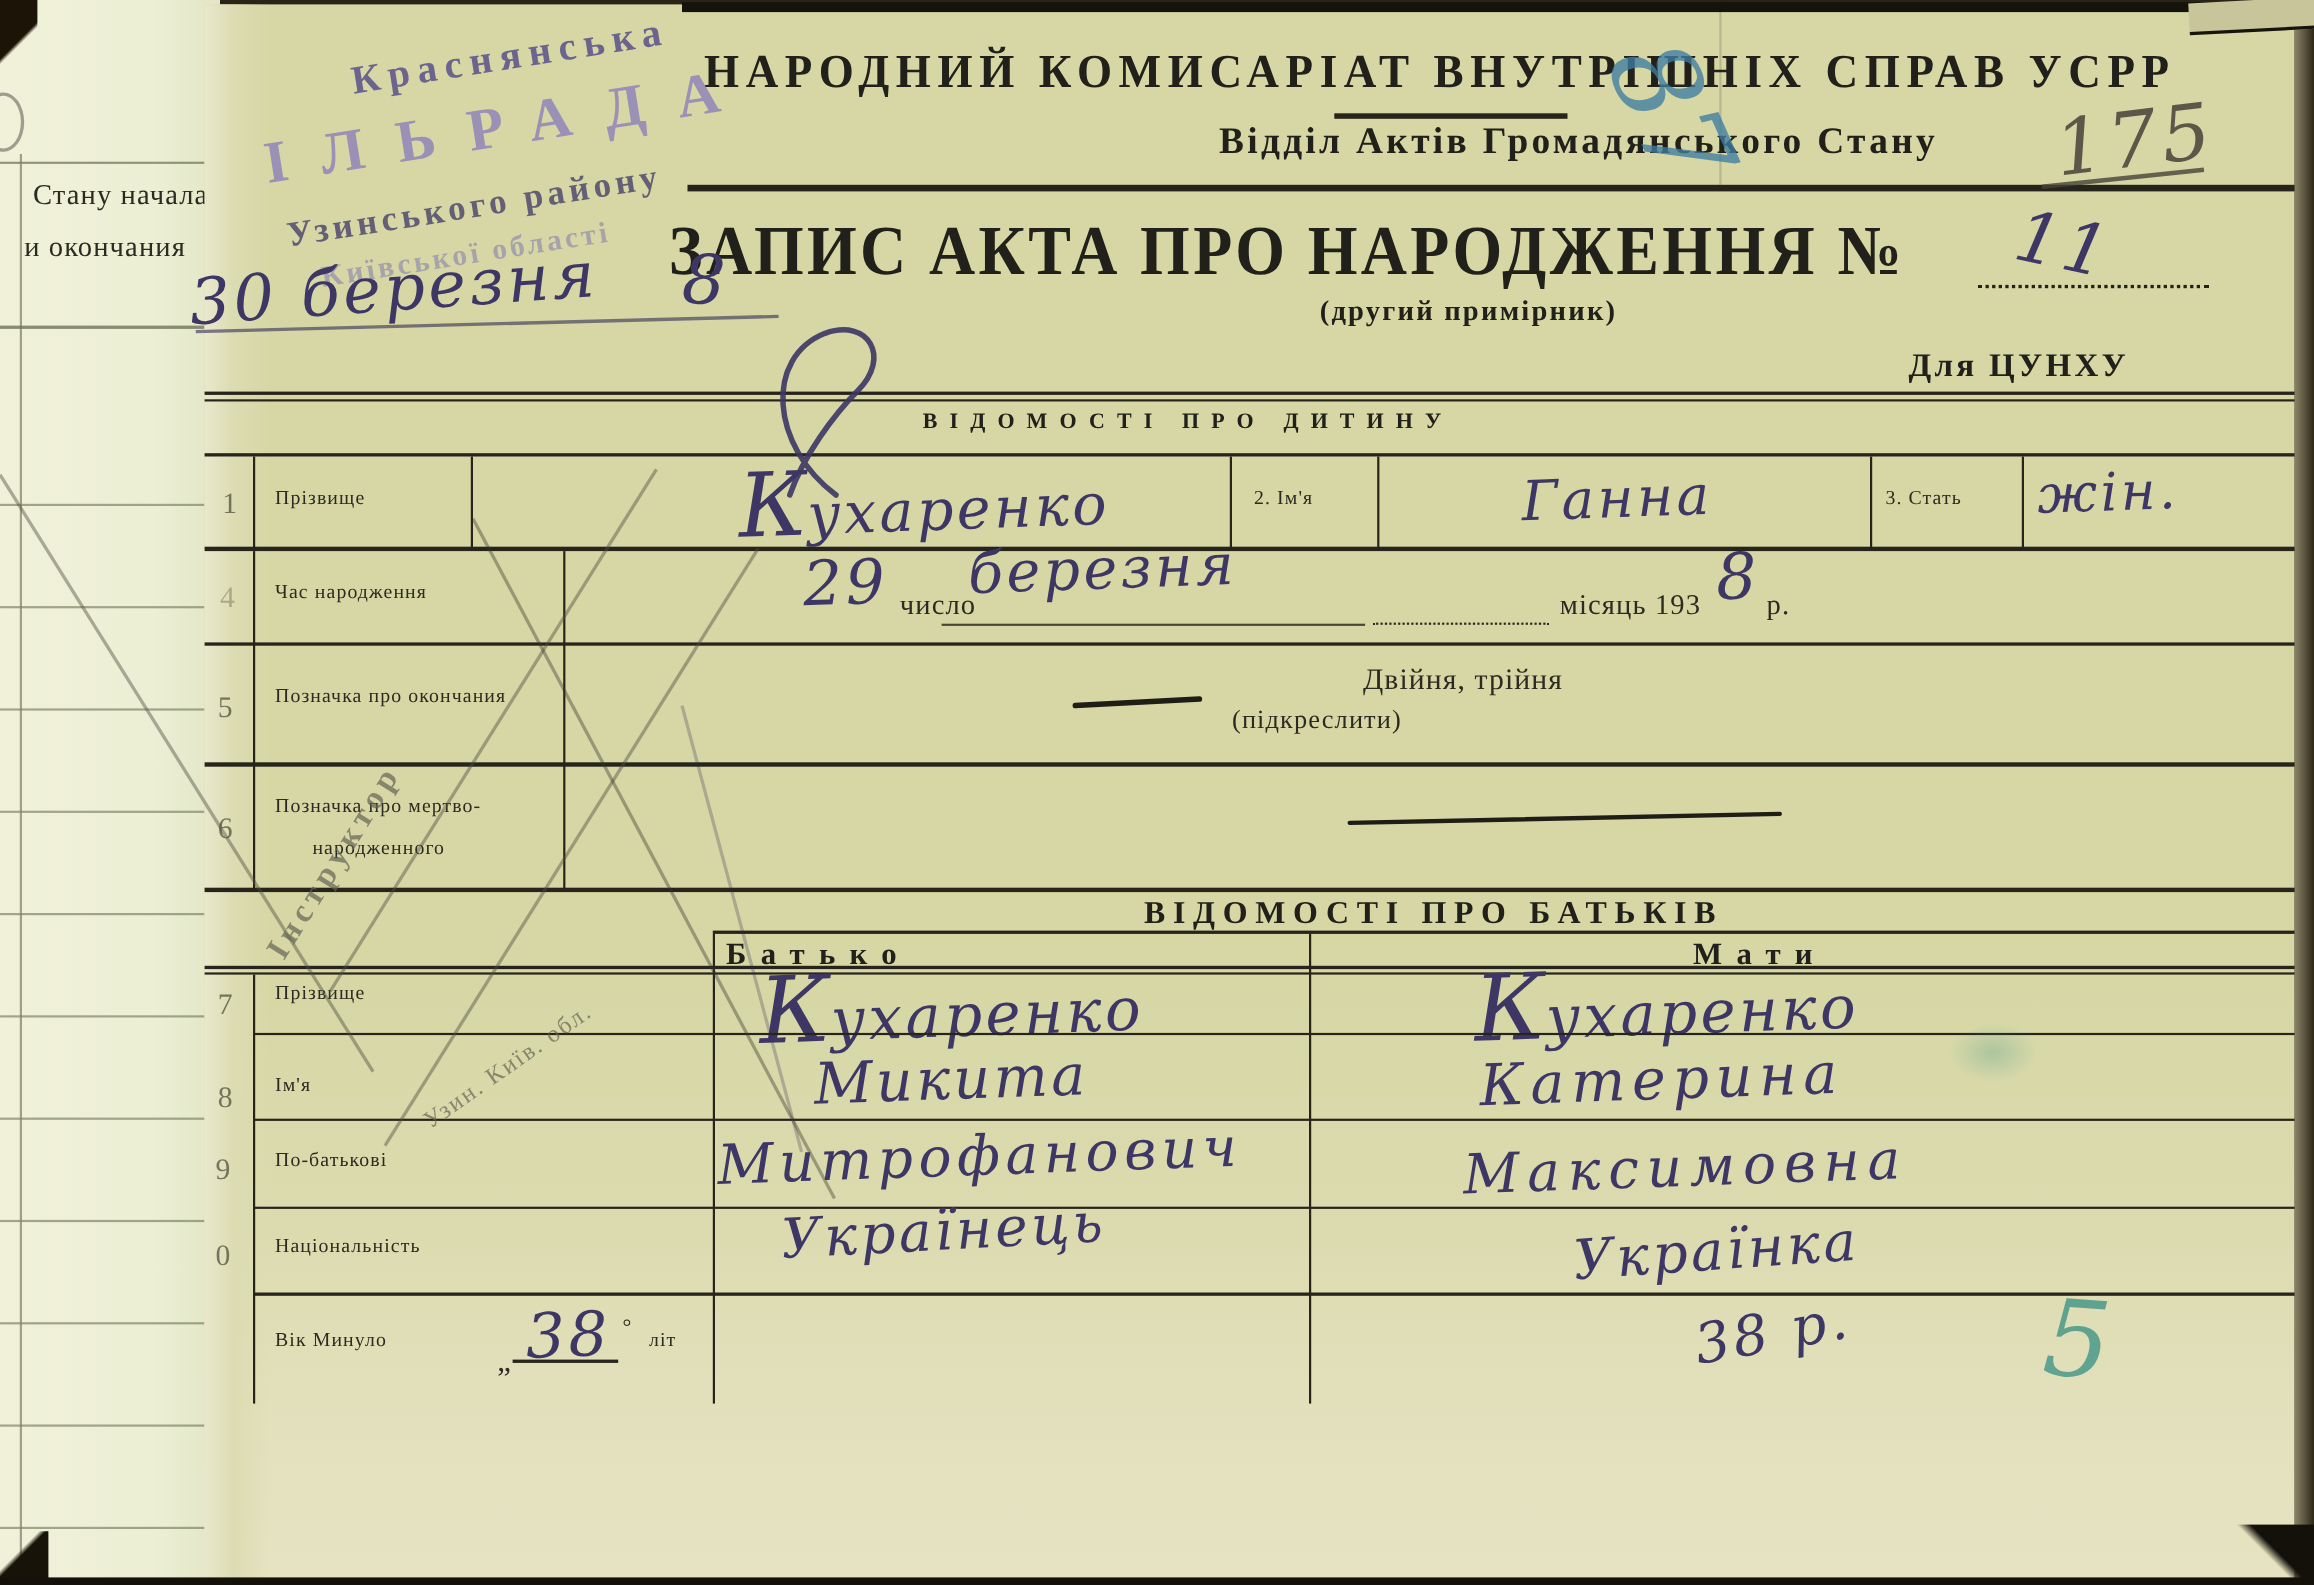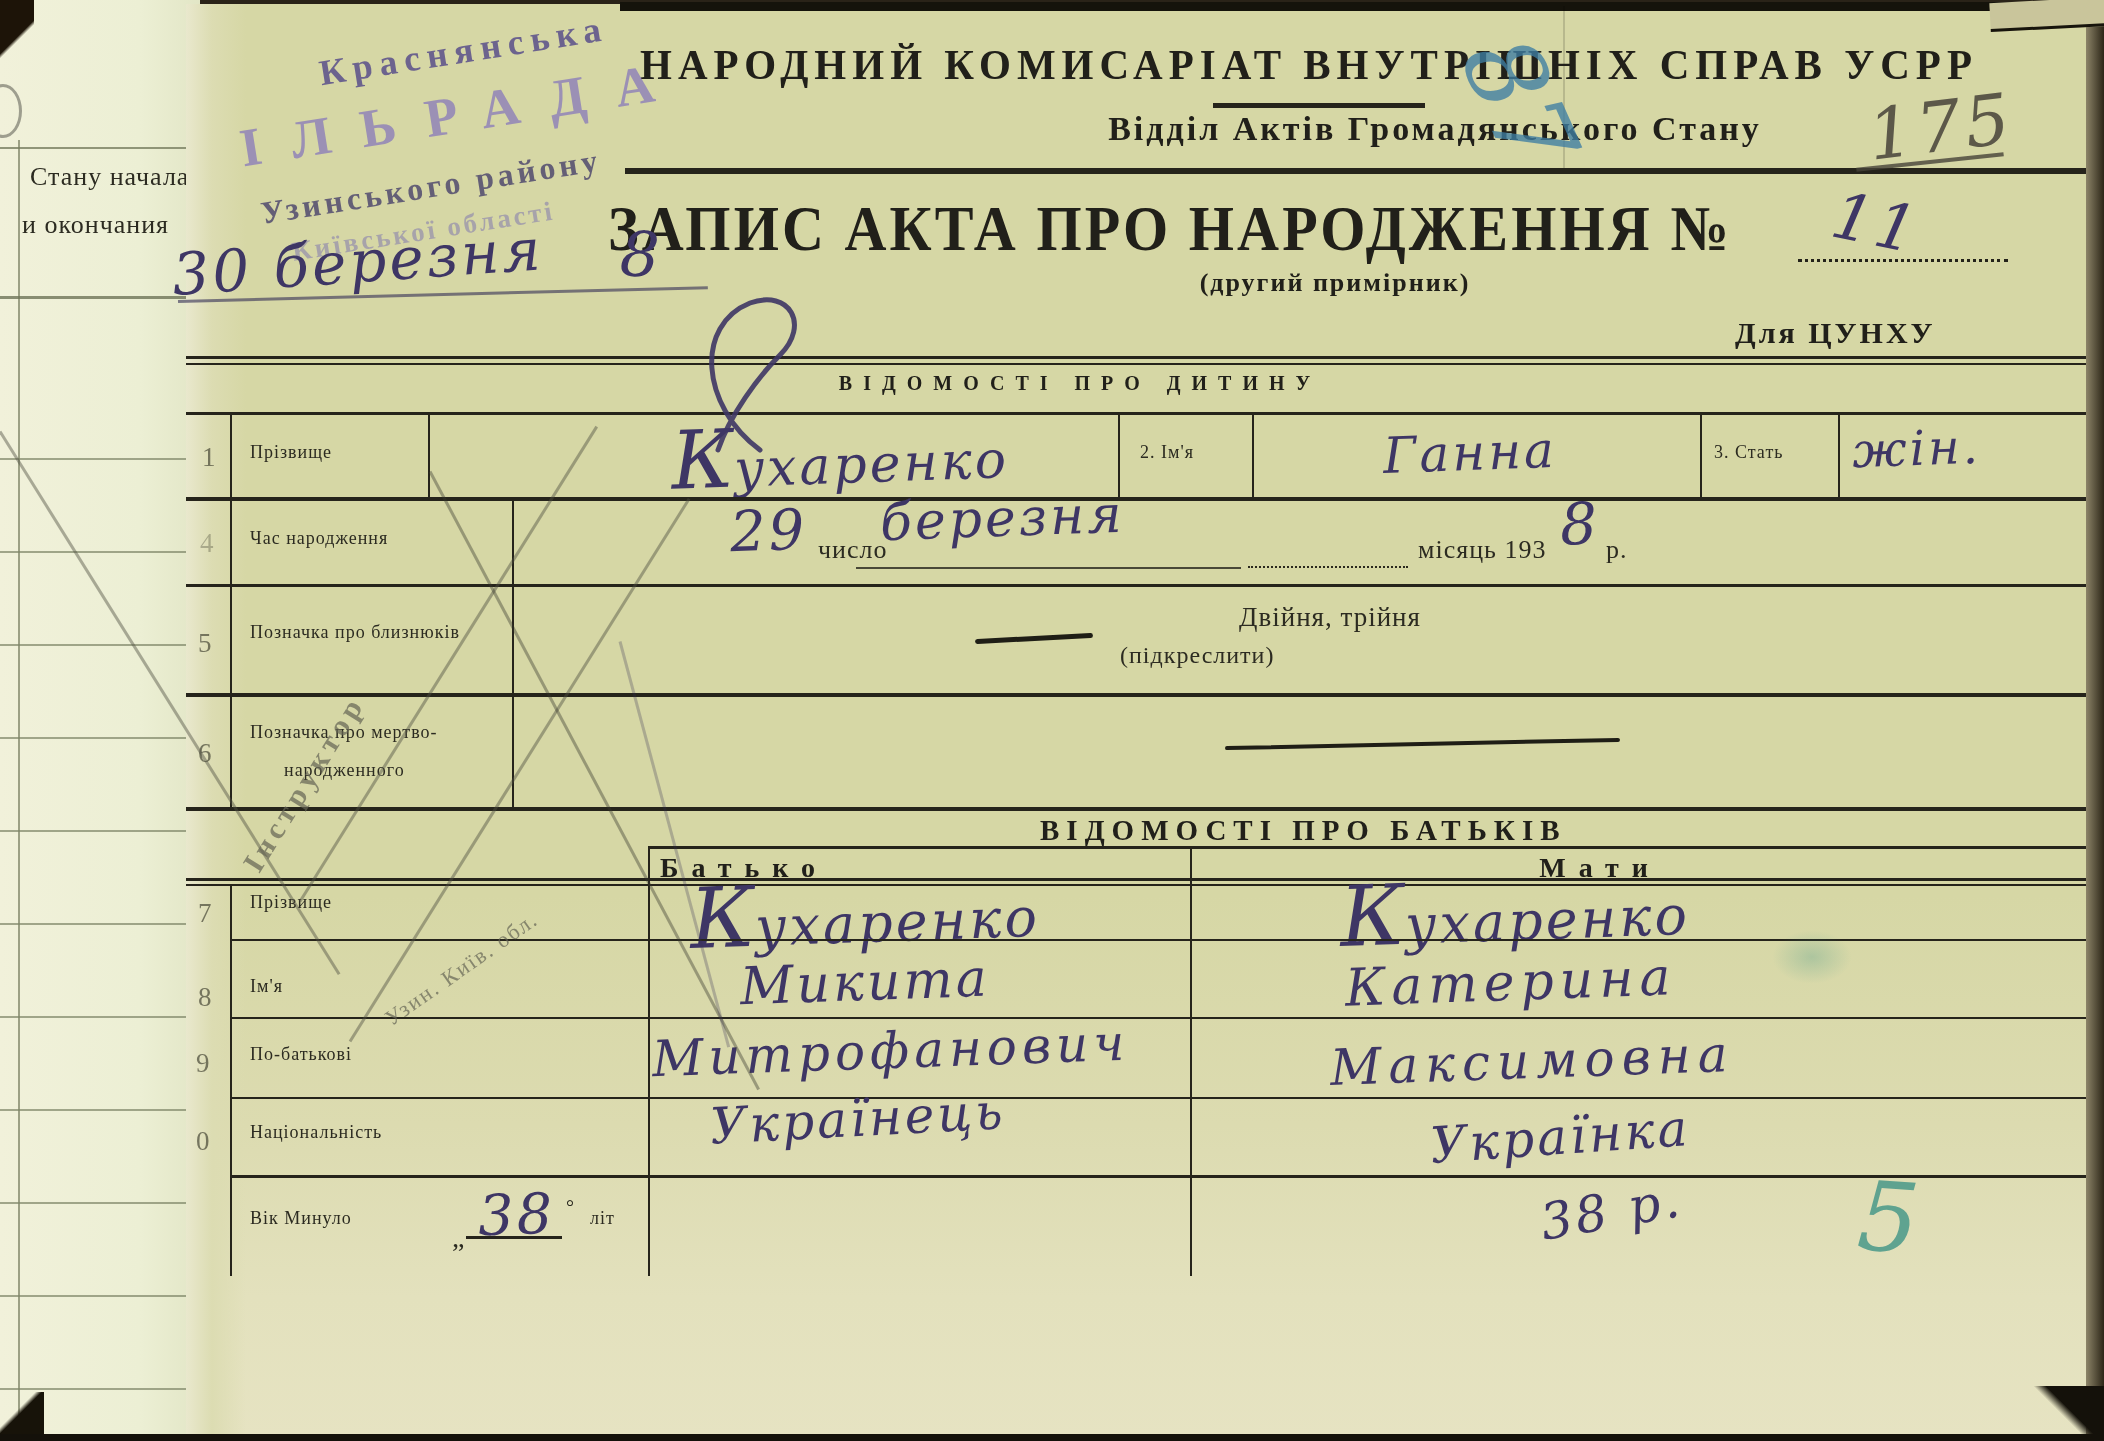--- a/index.html
+++ b/index.html
@@ -101,21 +101,21 @@
   <div class="lbl" style="left:818px;top:535px;font-size:26px;">число</div>
   <div class="ln" style="left:856px;top:567px;width:385px;height:2px;opacity:.8;"></div>
   <div class="abs" style="left:1248px;top:566px;width:160px;border-top:2px dotted #2a281e;"></div>
   <div class="hw" style="left:880px;top:488px;font-size:52px;transform:rotate(-2deg);">березня</div>
   <div class="lbl" style="left:1418px;top:535px;font-size:26px;">місяць 193</div>
   <div class="hw" style="left:1560px;top:490px;font-size:58px;">8</div>
   <div class="lbl" style="left:1606px;top:535px;font-size:26px;">р.</div>
   <div class="ln" style="left:186px;top:584px;width:1900px;height:3px;"></div>
 
   <div class="rownum" style="left:198px;top:628px;">5</div>
-  <div class="lbl" style="left:250px;top:622px;">Позначка про близнюків</div>
+  <div class="lbl" style="left:250px;top:622px;">Позначка про окончания</div>
   <div class="lbl" style="left:1120px;top:602px;width:420px;text-align:center;font-size:27px;">Двійня, трійня</div>
   <div class="lbl" style="left:1120px;top:642px;width:420px;text-align:left;font-size:24px;">(підкреслити)</div>
   <div class="abs" style="left:975px;top:636px;width:118px;height:5px;background:#1f1e16;border-radius:3px;transform:rotate(-3deg);"></div>
   <div class="ln" style="left:186px;top:693px;width:1900px;height:4px;"></div>
 
   <div class="rownum" style="left:198px;top:738px;">6</div>
   <div class="lbl" style="left:250px;top:722px;">Позначка про мертво-</div>
   <div class="lbl" style="left:284px;top:760px;">народженного</div>
   <div class="abs" style="left:1225px;top:742px;width:395px;height:4px;background:#1f1e16;border-radius:2px;transform:rotate(-1.2deg);"></div>
   <div class="ln" style="left:186px;top:807px;width:1900px;height:4px;"></div>

